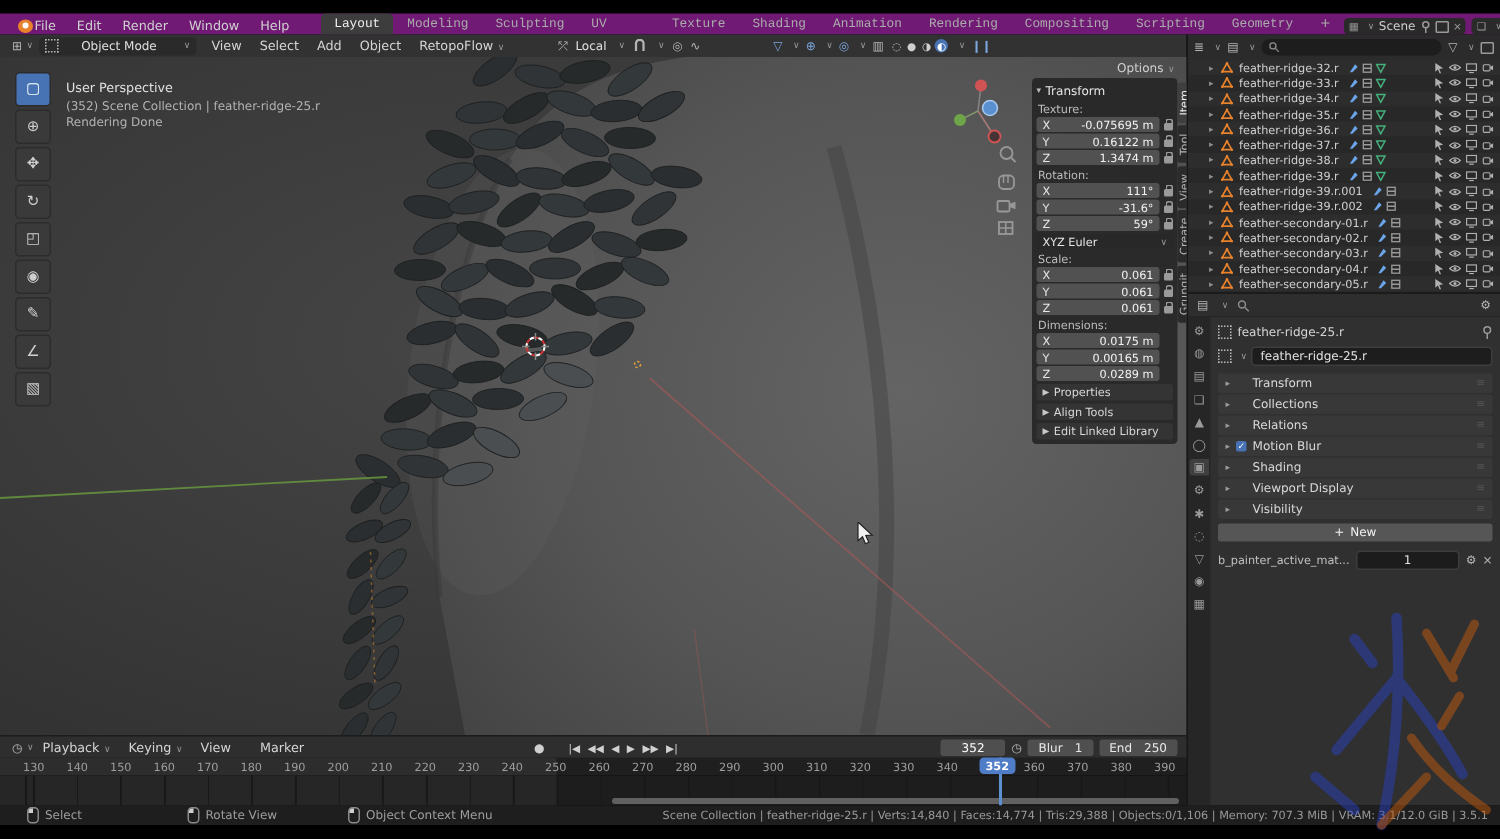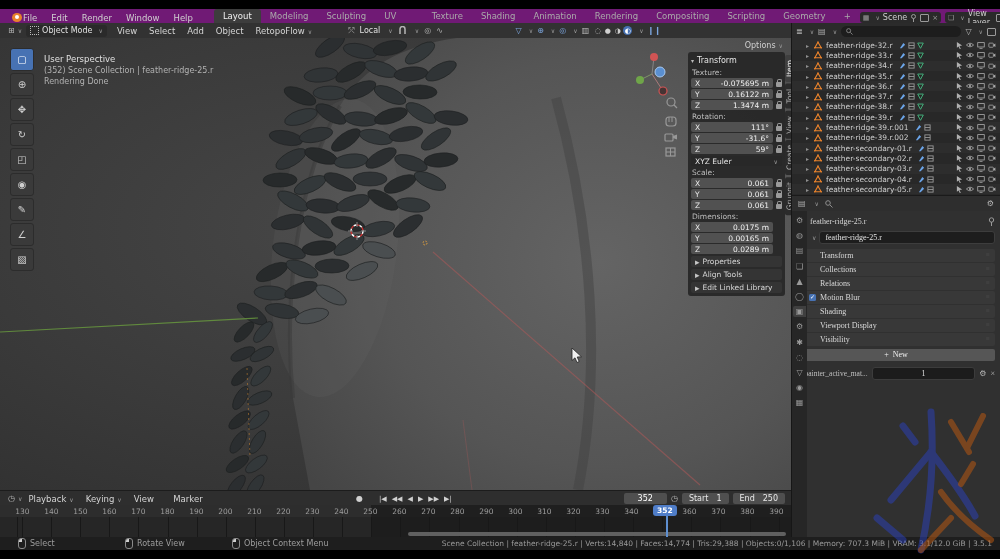--- a/index.html
+++ b/index.html
@@ -6,32 +6,32 @@
   #app{position:relative;width:1000px;height:559px;background:#000;overflow:hidden;
        font-family:"DejaVu Sans",sans-serif;color:#c8c8c8;font-size:9px;-webkit-font-smoothing:antialiased;}
   .row{display:flex;align-items:center;}
   .chev{font-size:6px;color:#999;margin-left:3px;}
   
   #topbar{position:absolute;top:9px;left:0;width:1000px;height:14px;background:#701a75;display:flex;align-items:flex-end;}
   #blender-logo{width:13px;height:10px;margin:0 6px 0 10px;position:relative;}
   #blender-logo .o{position:absolute;left:2px;top:0;width:10px;height:9px;border-radius:50%;background:#e8822c;}
   #blender-logo .w{position:absolute;left:5px;top:2px;width:4px;height:4px;border-radius:50%;background:#fff;}
   .menu-item{padding:0 7px;color:#d0d0d0;font-size:8.5px;cursor:default;}
-  #workspaces{display:flex;margin-left:14px;height:14px;align-items:center;}
+  #workspaces{display:flex;margin-left:14px;height:14px;align-items:center;font-family:Liberation Mono, monospace;}
   .ws-tab{padding:0 9px;height:14px;line-height:14px;color:#ababab;font-size:8.5px;border-radius:3px 3px 0 0;}
   .ws-tab.active{background:#3d3d3d;color:#f0f0f0;}
   #topbar-right{margin-left:auto;display:flex;align-items:center;gap:4px;margin-right:8px;}
   .tb-field{display:flex;align-items:center;background:#2a2a2a;border-radius:3px;height:11px;padding:0 3px;gap:3px;}
   .tb-field .txt{color:#cfcfcf;font-size:8px;}
   .mini-ic{font-size:7px;color:#9a9a9a;}
   .sq-ic{width:7px;height:6px;border:1px solid #9a9a9a;border-radius:1px;}
   
   #vheader{position:absolute;top:23px;left:0;width:791px;height:15px;background:#323232;display:flex;align-items:center;border-bottom:1px solid #242424;}
   .vh-menu{padding:0 6px;color:#d5d5d5;font-size:8.5px;}
-  .mode-box{display:flex;align-items:center;background:#2a2a2a;height:12px;border-radius:3px;padding:0 4px;margin:0 4px;gap:3px;}
+  .mode-box{display:flex;align-items:center;background:#2a2a2a;height:12px;border-radius:3px;padding:0 4px;margin:0 4px;gap:15px;}
   .mode-box .txt{font-size:8px;color:#e0e0e0;}
   .dash-sq{width:7px;height:7px;border:1px dotted #bbb;}
   #vh-mid{display:flex;align-items:center;margin-left:30px;gap:5px;}
   #vh-right{display:flex;align-items:center;margin-left:auto;margin-right:130px;gap:4px;}
   .shade-ic{width:9px;height:9px;border-radius:50%;display:flex;align-items:center;justify-content:center;font-size:7px;color:#cfcfcf;}
   .shade-ic.active{background:#4772b3;color:#fff;}
   .hdr-ic{color:#b5b5b5;font-size:8px;}
   .hdr-ic.blue{color:#7ca7e0;}
   
   #outliner-hdr{position:absolute;top:23px;left:791px;width:209px;height:17px;background:#2b2b2b;border-left:1px solid #161616;display:flex;align-items:center;padding:0 4px;box-sizing:border-box;gap:4px;}
@@ -42,21 +42,21 @@
   .out-row .tri{color:#8d8d8d;font-size:6px;width:6px;}
   .out-row .name{color:#cfcfcf;font-size:7.5px;margin-left:2px;white-space:nowrap;}
   .obj-ic,.mini-svg{flex:none;}
   .out-icons{margin-left:auto;display:flex;align-items:center;gap:3px;padding-right:4px;}
   
   #prop-hdr{position:absolute;top:195px;left:791px;width:209px;height:16px;background:#2e2e2e;border-left:1px solid #161616;border-top:1px solid #1a1a1a;display:flex;align-items:center;gap:6px;padding:0 6px;box-sizing:border-box;}
   #properties{position:absolute;top:211px;left:791px;width:209px;height:326px;background:#303030;border-left:1px solid #161616;box-sizing:border-box;}
   #prop-tabs{position:absolute;left:0;top:0;bottom:0;width:15px;background:#262626;display:flex;flex-direction:column;align-items:center;padding-top:4px;gap:4.2px;}
   .ptab{width:13px;height:11px;display:flex;align-items:center;justify-content:center;font-size:8px;color:#9a9a9a;border-radius:2px 0 0 2px;}
   .ptab.active{background:#3f3f3f;}
-  #prop-body{padding:4px 5px 0 5px;font-family:Liberation Serif, serif;}
+  #prop-body{margin-left:15px;padding:4px 5px 0 5px;}
   #breadcrumb-row{display:flex;align-items:center;gap:4px;height:13px;}
   #breadcrumb-row .txt{font-size:8px;color:#d5d5d5;}
   #name-row{display:flex;align-items:center;gap:3px;margin:3px 0 5px 0;}
   .name-field{flex:1;background:#1d1d1d;border:1px solid #3d3d3d;border-radius:3px;height:11px;line-height:11px;padding:0 5px;font-size:8px;color:#e2e2e2;}
   .ppanel{display:flex;align-items:center;background:#383838;border-radius:2px;height:12.5px;margin-bottom:1.5px;padding:0 5px;gap:4px;}
   .ppanel .tri{color:#9d9d9d;font-size:6px;}
   .ppanel .lbl{font-size:8px;color:#d8d8d8;}
   .ppanel .grip{margin-left:auto;color:#555;font-size:7px;}
   .pcheck{width:7px;height:7px;background:#4772b3;border-radius:1.5px;color:#fff;font-size:6px;line-height:7px;text-align:center;}
   #new-btn{display:flex;align-items:center;justify-content:center;background:#565656;border-radius:2px;height:12px;margin:3px 0 6px 0;font-size:8px;color:#f0f0f0;gap:4px;}
@@ -1219,21 +1219,21 @@
           <span class="tr-btn">◀</span>
           <span class="tr-btn">▶</span>
           <span class="tr-btn">▶▶</span>
           <span class="tr-btn">▶|</span>
         </span>
     </div>
     <div id="tl-right">
       <div class="frame-field">352</div>
       <span class="hdr-ic">◷</span>
       <div class="range-field">
-        <span>Start</span>
+        <span>Blur</span>
           <span>1</span>
       </div>
       <div class="range-field">
         <span>End</span>
           <span>250</span>
       </div>
     </div>
   </div>
   <div id="ruler">
     <div class="inrange"></div>

